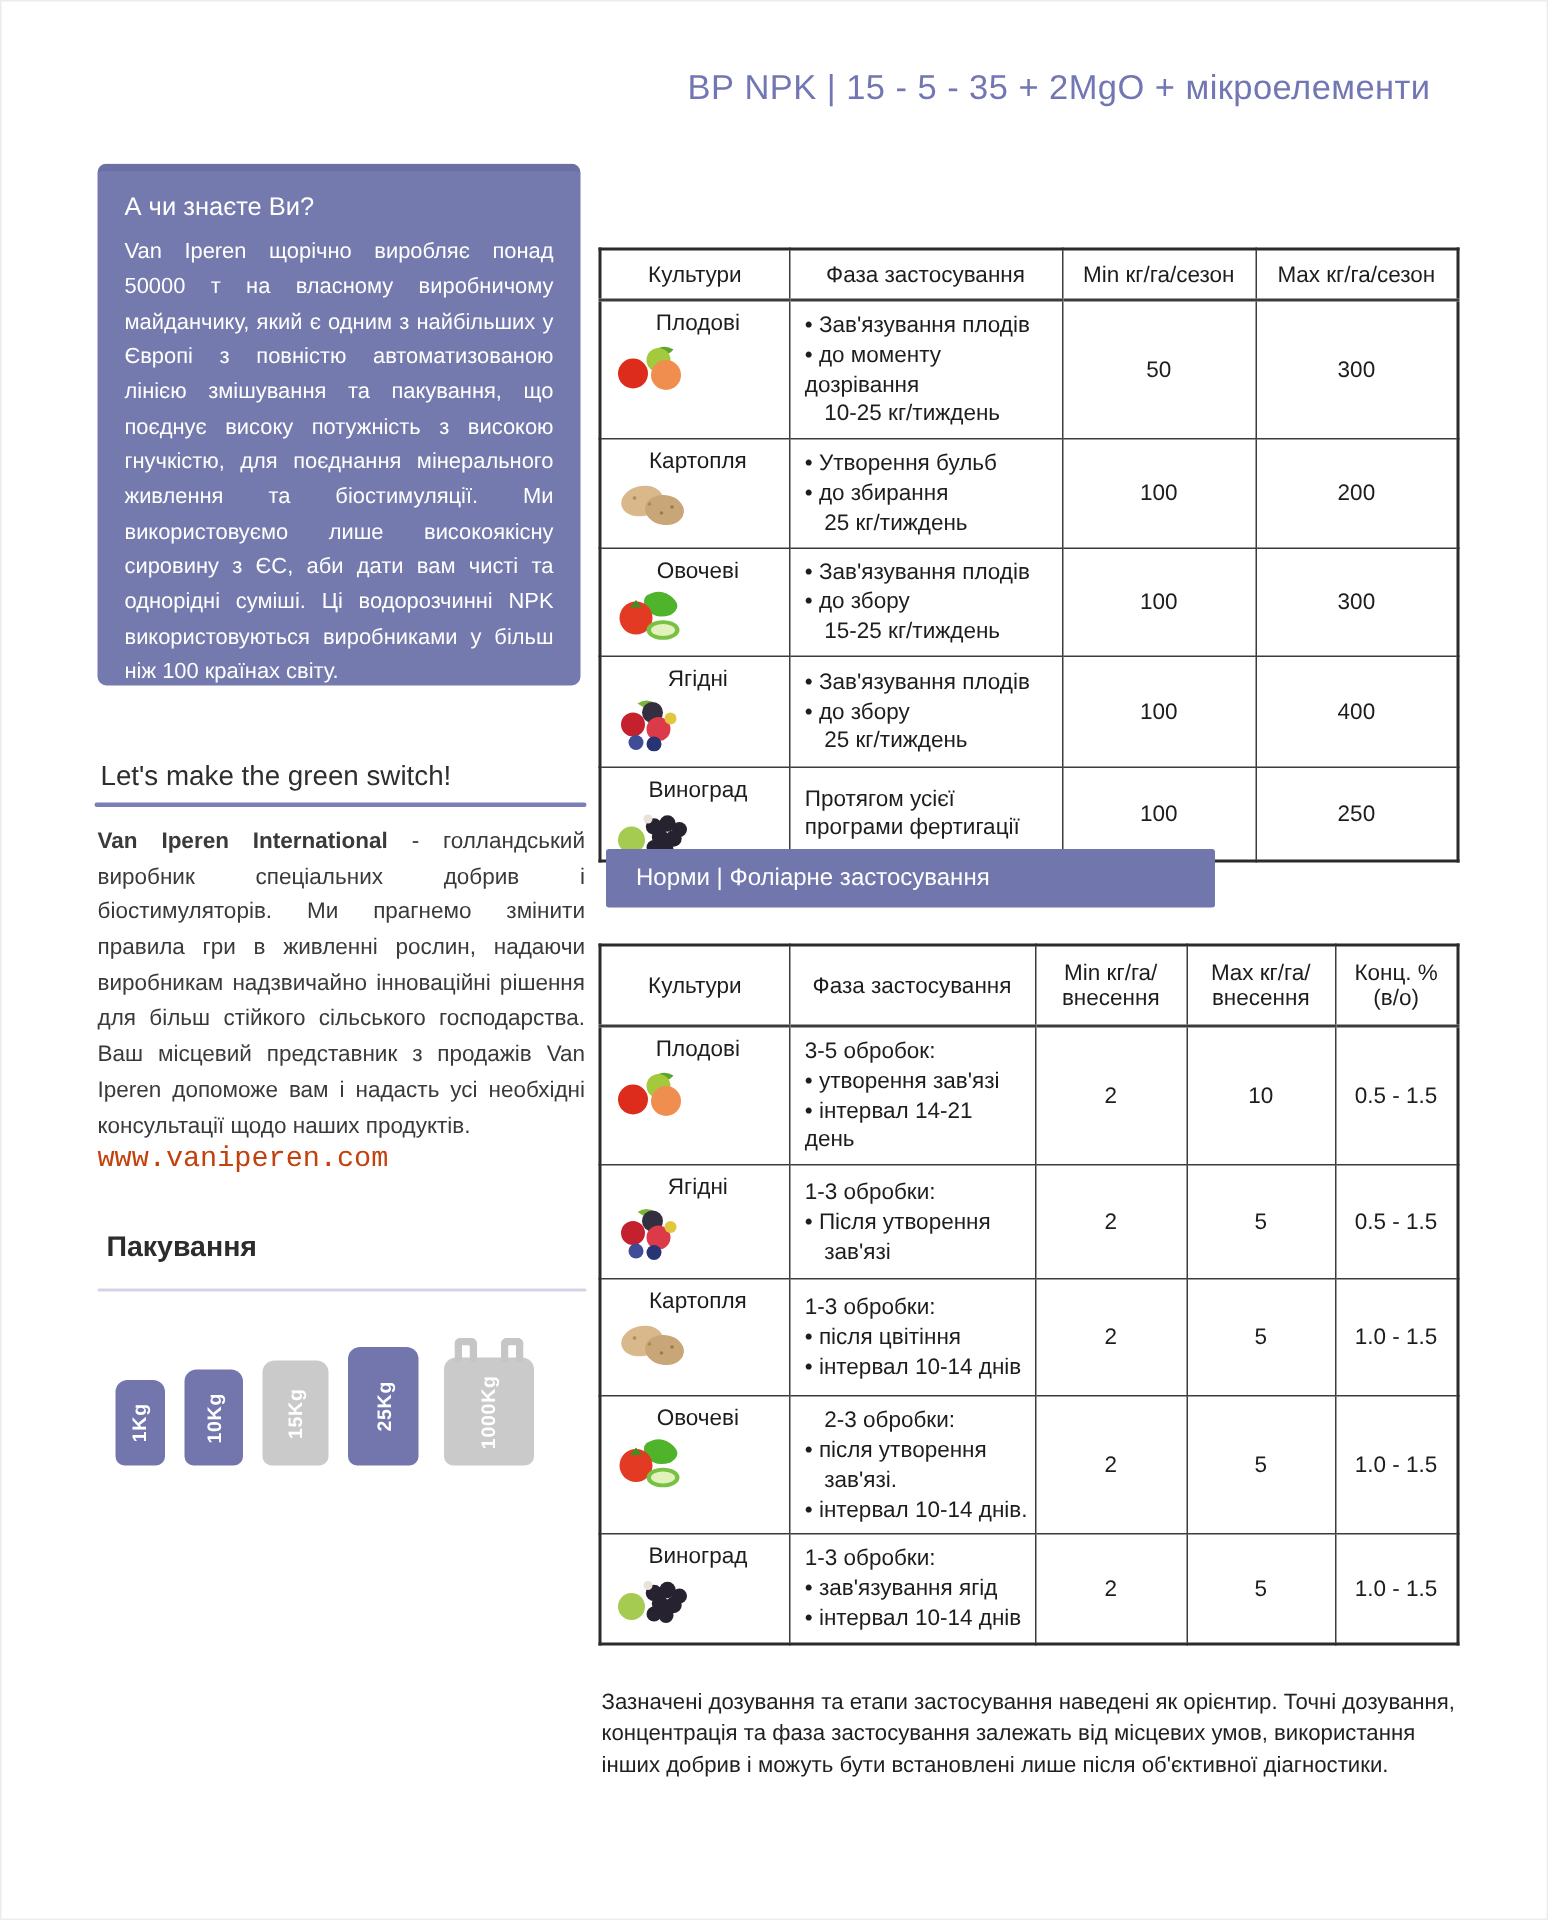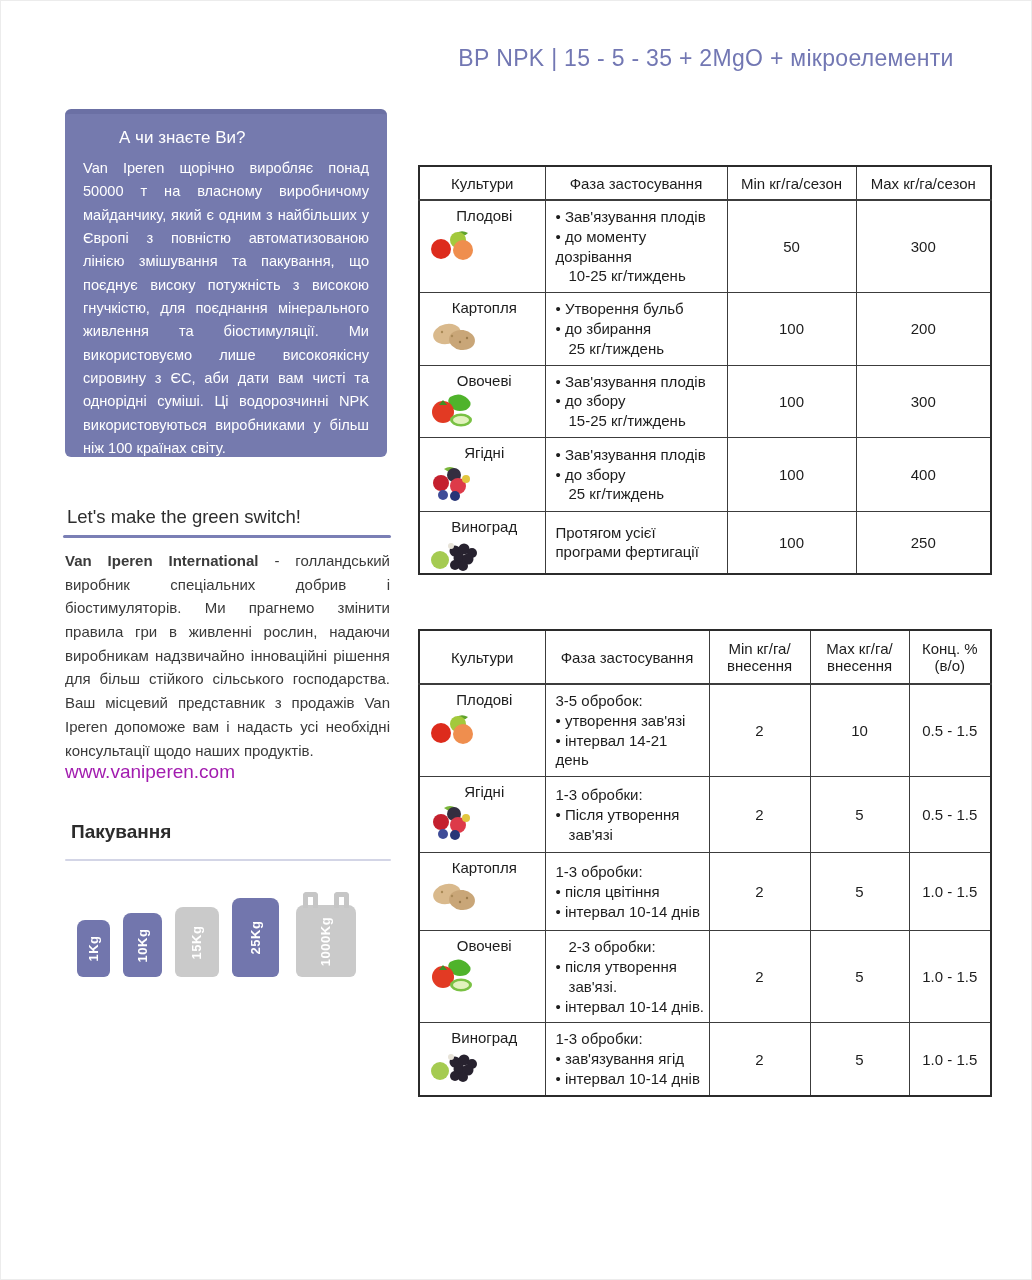--- a/index.html
+++ b/index.html
@@ -16,49 +16,49 @@
             background:#7176ad; color:#fff; font-size:16px;
             display:flex; align-items:center; padding-left:20px;
             border-radius:2px; }
   .banner-1 { top:100px; }
   .banner-2 { top:565px; }
 
   
   .infobox { position:absolute; left:64px; top:108px; width:322px; height:348px;
              background:#757aae; border-top:5px solid #6b70a4;
              border-radius:6px; padding:14px 18px 0 18px; color:#fff; }
-  .infobox h2 { font-size:17px; font-weight:400; margin-bottom:9px;margin-left:36px; }
+  .infobox h2 { font-size:17px; font-weight:400; margin-bottom:9px; }
   .infobox p { font-size:14.6px; line-height:1.6; text-align:justify; }
   .infobox b { font-weight:normal; }
 
   .green-switch { position:absolute; left:66px; top:505px; font-size:18.5px; color:#2e2e2e; }
   .divider1 { position:absolute; left:62px; top:534px; width:328px; height:3px;
               background:#7a7fb5; border-radius:2px; }
   .about { position:absolute; left:64px; top:548px; width:325px;
            font-size:15px; color:#3a3a3a; line-height:1.58; text-align:justify; }
-  .website { position:absolute; left:64px; top:760px; font-size:19px; color:#a21caf; }
+  .website { position:absolute; left:64px; top:760px; font-size:19px; color:#c2410c;font-family:Liberation Mono, monospace; }
   .pack-head { position:absolute; left:70px; top:820px; font-size:19px; color:#2c2c2c;font-weight:bold; }
   .divider2 { position:absolute; left:64px; top:858px; width:326px; height:2px;
               background:#aeb2d2; opacity:0.55; border-radius:1px; }
 
   .bags { position:absolute; left:76px; top:872px; height:104px;
           display:flex; align-items:flex-end; gap:13px; }
   .bag { position:relative; border-radius:8px 8px 6px 6px;
          display:flex; align-items:center; justify-content:center; }
   .bag.purple { background:#7276ad; }
   .bag.gray { background:#cacaca; }
   .blabel { transform:rotate(-90deg); color:#fff; font-weight:bold;
             font-size:13px; letter-spacing:0.5px; white-space:nowrap; }
   .handle { position:absolute; top:-13px; width:15px; height:16px;
             border:5px solid #c6c6c6; border-bottom:none; border-radius:4px 4px 0 0; }
   .handle.l { left:7px; } .handle.r { right:7px; }
 
   
   .ftable { position:absolute; left:398px; border-collapse:collapse;
-            table-layout:fixed; width:572px; color:#1d1d1d;margin-left:19px; }
+            table-layout:fixed; width:572px; color:#1d1d1d; }
   .t1 { top:164px; } .t2 { top:628px; }
   .ftable td, .ftable th { border:1px solid #3c3c3c; font-size:15px; font-weight:400;
                            vertical-align:middle; }
   .ftable { border:2px solid #2b2b2b; }
   .ftable tr.head td { text-align:center; border-bottom-width:2px; padding:4px 2px; }
   .cell-crop { vertical-align:top !important; padding:6px 6px 2px 10px; }
   .crop-label { font-size:15px; margin-bottom:4px;text-align:center; }
   .cell-phase { padding:6px 4px 6px 10px; }
   .pline { line-height:1.32; }
   .pline.ind { padding-left:13px; }
@@ -226,20 +226,21 @@
       <td class="cell-phase">
         <div class="pline">Протягом усієї</div>
         <div class="pline">програми фертигації</div>
       </td>
       <td class="num">100</td>
       <td class="num">250</td>
     </tr>
   </tbody>
     </table>
 
+  <div class="banner banner-2">Норми | Фоліарне застосування</div>
 
   <table class="ftable t2">
     <colgroup>
         <col style="width:126px">
         <col style="width:164px">
         <col style="width:101px">
         <col style="width:99px">
         <col style="width:82px">
       </colgroup>
     <tbody>
@@ -364,14 +365,15 @@
         <div class="pline">• зав'язування ягід</div>
         <div class="pline">• інтервал 10-14 днів</div>
       </td>
       <td class="num">2</td>
       <td class="num">5</td>
       <td class="num">1.0 - 1.5</td>
     </tr>
   </tbody>
     </table>
 
+  <p class="note note-2">Зазначені дозування та етапи застосування наведені як орієнтир. Точні дозування, концентрація та фаза застосування залежать від місцевих умов, використання інших добрив і можуть бути встановлені лише після об'єктивної діагностики.</p>
 
 </div>
 
 </body></html>

